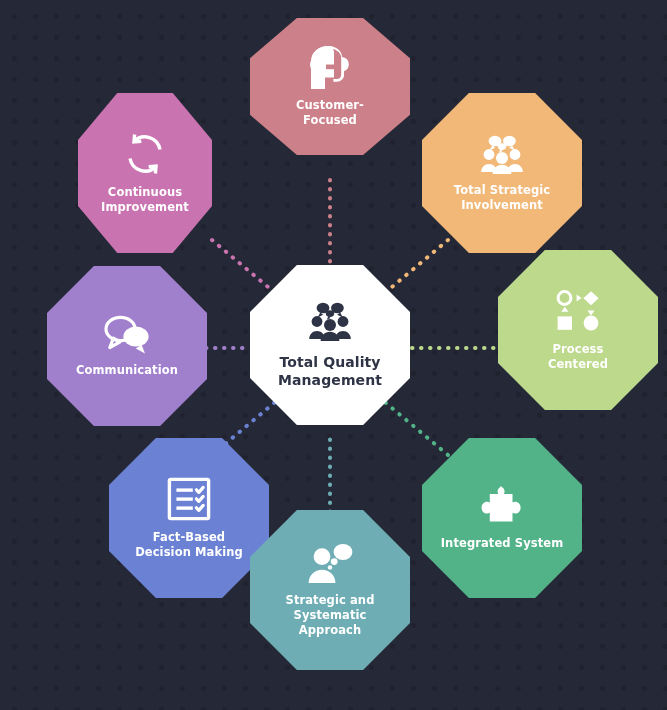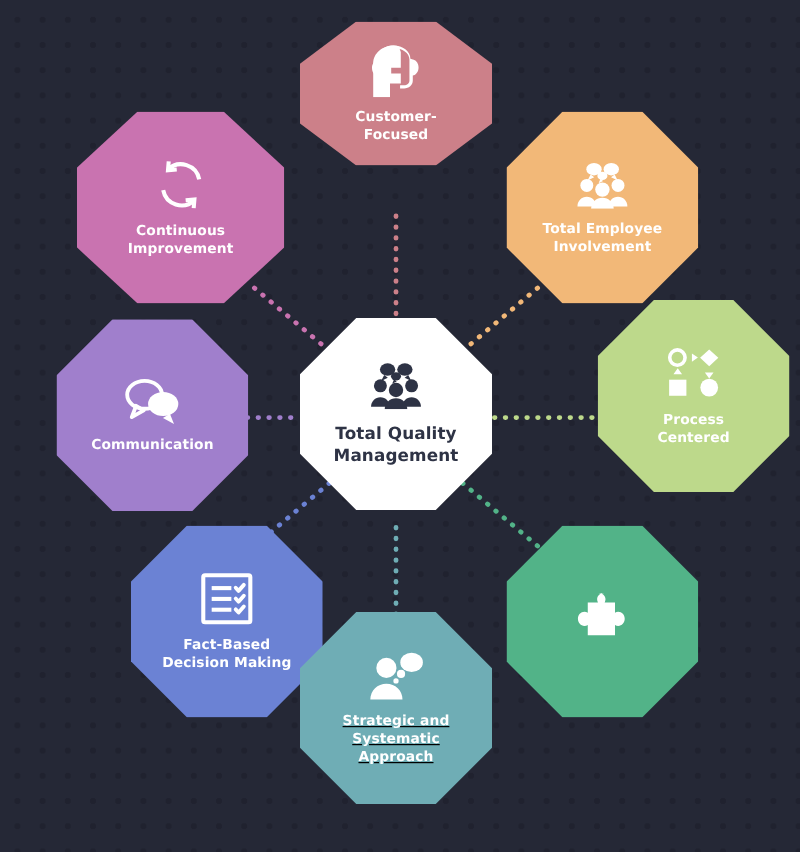--- a/index.html
+++ b/index.html
@@ -77,35 +77,35 @@
       <line x1="212" y1="240" x2="280" y2="297" stroke="#c973b0" stroke-width="4" stroke-linecap="round" stroke-dasharray="0.5 8.5"></line>
       <line x1="448" y1="240" x2="380" y2="297" stroke="#f2b878" stroke-width="4" stroke-linecap="round" stroke-dasharray="0.5 8.5"></line>
       <line x1="170" y1="348" x2="248" y2="348" stroke="#a07fcc" stroke-width="4" stroke-linecap="round" stroke-dasharray="0.5 8.5"></line>
       <line x1="412" y1="348" x2="496" y2="348" stroke="#bdd98b" stroke-width="4" stroke-linecap="round" stroke-dasharray="0.5 8.5"></line>
       <line x1="212" y1="455" x2="280" y2="398" stroke="#6b82d4" stroke-width="4" stroke-linecap="round" stroke-dasharray="0.5 8.5"></line>
       <line x1="448" y1="455" x2="380" y2="398" stroke="#52b388" stroke-width="4" stroke-linecap="round" stroke-dasharray="0.5 8.5"></line>
       <line x1="330" y1="512" x2="330" y2="432" stroke="#6fadb5" stroke-width="4" stroke-linecap="round" stroke-dasharray="0.5 8.5"></line>
     </svg>
 
   <div id="nodes-layer">
-      <div class="node satellite" style="left: 250px; top: 18px; width: 160px; height: 120px; background: rgb(204, 128, 137); align-items: center;">
+      <div class="node satellite" style="left: 250px; top: 18px; width: 160px; height: 137px; background: rgb(204, 128, 137); align-items: center;">
         <div class="node-icon">
     <svg width="48" height="44" viewBox="0 0 48 44" fill="#ffffff">
       <path d="M36 12c0-6.4-6.5-11-14-11S8 5.6 8 12v1.2C5.6 14 4 16.6 4 19.6c0 3.4 2 6.2 4.8 6.8V12.6C8.8 7.2 14.6 3.2 22 3.2S35.2 7.2 35.2 12.6V30c0 2.3-2 4.1-4.6 4.1h-3.2v2.6h3.4c3.9 0 7.2-2.6 7.2-6.6v-4.1c2.8-.6 4.8-3.4 4.8-6.8 0-3-1.6-5.6-4-6.4z"></path>
       <path d="M26 1.6c-1.2-.4-2.6-.6-4-.6-9.4 0-17 6.6-17 15v28h14c0-3.8 0-7.6 0-11.4 4.8 0 9 0 9 0v-8.4c-2.6 0-5.4 0-8 0 0-1.6 0-3.2 0-4.8 2.6 0 5.4 0 8 0V6.4c-.6-1.8-1.2-3.4-2-4.8z"></path>
       <circle cx="21" cy="24" r="7.4" fill="#fff" fill-opacity="0"></circle>
       <g>
         <circle cx="20.5" cy="22.5" r="7" fill="none" stroke="#cc8089" stroke-width="2.6" stroke-opacity="0"></circle>
       </g>
       <circle cx="20.6" cy="22.4" r="7.2" fill="none" stroke="rgba(0,0,0,0)"></circle>
     </svg></div>
         <div class="node-label">Customer-
 Focused</div>
       </div>
-      <div class="node satellite" style="left: 64px; top: 93px; width: 173px; height: 160px; background: rgb(201, 115, 176);">
+      <div class="node satellite" style="left: 78px; top: 93px; width: 134px; height: 160px; background: rgb(201, 115, 176);">
         <div class="node-icon">
     <svg width="44" height="44" viewBox="0 0 44 44" fill="none" stroke="#ffffff" stroke-width="3.4" stroke-linecap="butt">
       <path d="M7 26.5a15.5 15.5 0 0 0 26 8.3"></path>
       <path d="M37 17.5a15.5 15.5 0 0 0-26-8.3"></path>
       <path d="M11.6 2.5 11 9.8l7.3-.6" fill="none"></path>
       <path d="M32.4 41.5l.6-7.3-7.3.6" fill="none"></path>
     </svg></div>
         <div class="node-label">Continuous
 Improvement</div>
       </div>
@@ -118,21 +118,21 @@
       <path d="M27.2 38c0-4.6 3.5-8 7.8-8s7.8 3.4 7.8 8z"></path>
       <circle cx="22" cy="24" r="6"></circle>
       <path d="M12.6 40c0-5.2 4.2-9.2 9.4-9.2s9.4 4 9.4 9.2z"></path>
       <ellipse cx="15" cy="7" rx="6.4" ry="5.2"></ellipse>
       <path d="M12.2 11.4l-2.6 5 5.6-2.6z"></path>
       <ellipse cx="29.4" cy="7" rx="6.4" ry="5.2"></ellipse>
       <path d="M32.2 11.4l2.6 5-5.6-2.6z"></path>
       <ellipse cx="22" cy="12.6" rx="4.2" ry="3.4"></ellipse>
       <path d="M20.4 15l-1.6 3.8 3.8-1.9z"></path>
     </svg></div>
-        <div class="node-label">Total Employee
+        <div class="node-label">Total Strategic
 Involvement</div>
       </div>
       <div class="node satellite" style="left: 8px; top: 266px; width: 160px; height: 160px; background: rgb(160, 127, 204); margin-left: 39px;">
         <div class="node-icon">
     <svg width="48" height="40" viewBox="0 0 48 40" fill="#ffffff">
       <ellipse cx="17.5" cy="15" rx="14.5" ry="11.6" fill="none" stroke="#ffffff" stroke-width="3.2"></ellipse>
       <path d="M10.4 24.2l-3.6 9.4 10-5.6z" fill="none" stroke="#ffffff" stroke-width="3.2" stroke-linejoin="round"></path>
       <ellipse cx="33" cy="22.6" rx="12.6" ry="10"></ellipse>
       <path d="M38.6 30.8l3.4 8.6-9.2-5z"></path>
     </svg></div>
@@ -164,22 +164,23 @@
       <path d="M29.4 30.8l2.4 2.6 4.4-5" stroke="#ffffff" stroke-width="3.2" stroke-linecap="round" stroke-linejoin="round"></path>
     </svg></div>
         <div class="node-label">Fact-Based
 Decision Making</div>
       </div>
       <div class="node satellite" style="left: 422px; top: 438px; width: 160px; height: 160px; background: rgb(82, 179, 136);">
         <div class="node-icon">
     <svg width="44" height="42" viewBox="0 0 44 42" fill="#ffffff">
       <path d="M18.6 1.2c3.4 0 6 2.3 6 5.2 0 .9-.3 1.8-.7 2.6h8.6v8.6c.8-.5 1.7-.8 2.7-.8 3 0 5.4 2.6 5.4 5.9s-2.4 5.9-5.4 5.9c-1 0-1.9-.3-2.7-.8v8.6H9.8V27.8c-.8.5-1.8.8-2.8.8-3 0-5.4-2.6-5.4-5.9s2.4-5.9 5.4-5.9c1 0 2 .3 2.8.8V9h8.5c-.5-.8-.7-1.7-.7-2.6 0-2.9 2.6-5.2 6-5.2z"></path>
     </svg></div>
-      </div>
-      <div class="node satellite" style="left: 250px; top: 510px; width: 160px; height: 160px; background: rgb(111, 173, 181); text-decoration: underline;">
+        <div class="node-label">Integrated System</div>
+      </div>
+      <div class="node satellite" style="left: 250px; top: 510px; width: 160px; height: 160px; background: rgb(111, 173, 181);">
         <div class="node-icon">
     <svg width="48" height="42" viewBox="0 0 48 42" fill="#ffffff">
       <circle cx="16" cy="14.6" r="8.4"></circle>
       <path d="M2.6 41c0-7.6 6-13.2 13.4-13.2S29.4 33.4 29.4 41z"></path>
       <ellipse cx="37" cy="10" rx="9.4" ry="8"></ellipse>
       <circle cx="28.2" cy="19.6" r="3.4"></circle>
       <circle cx="24" cy="25.4" r="2.2"></circle>
     </svg></div>
         <div class="node-label">Strategic and
 Systematic

